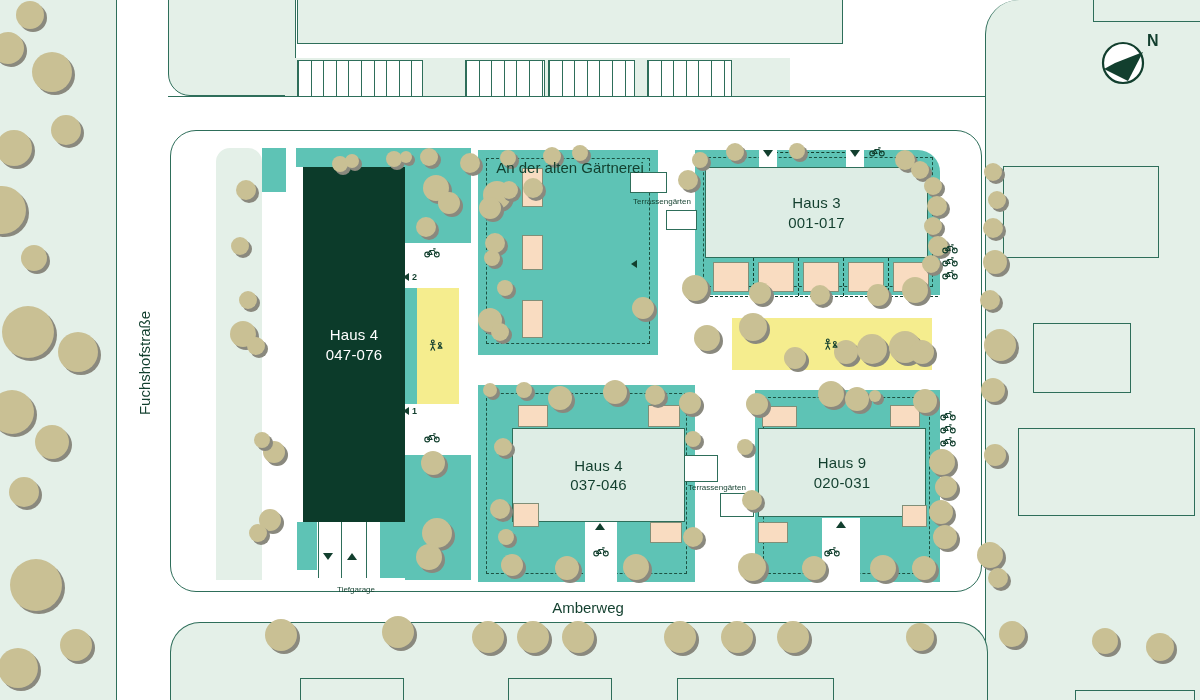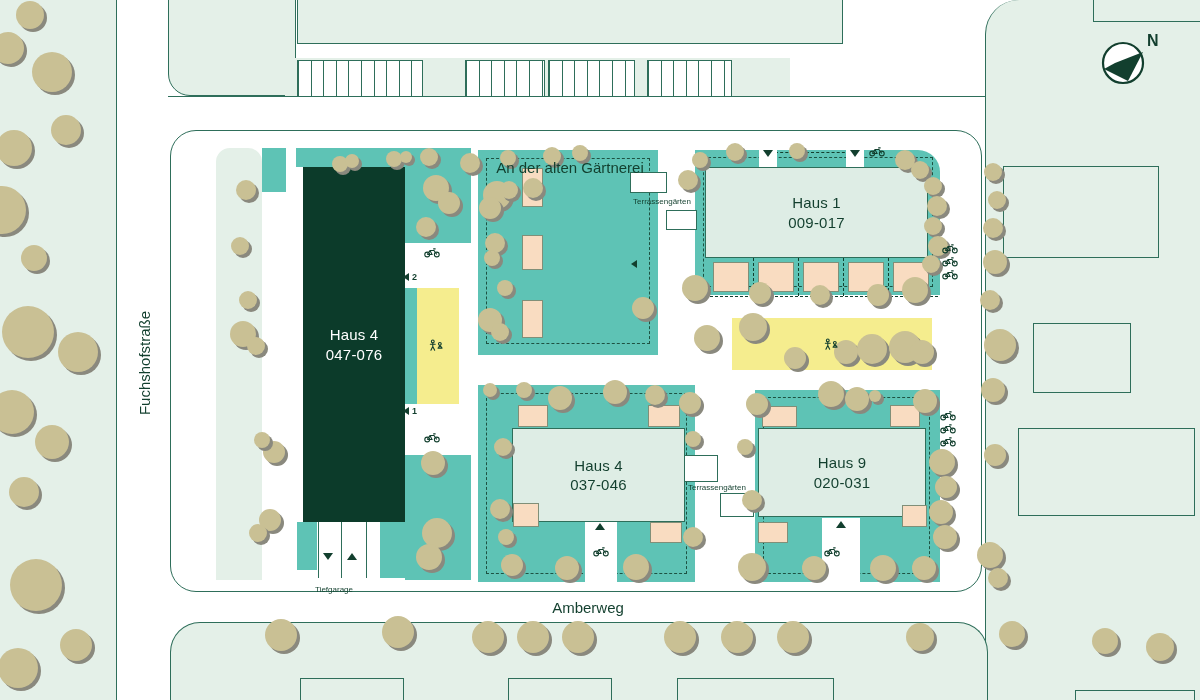--- a/index.html
+++ b/index.html
@@ -103,22 +103,22 @@
       <div class="abs whitep" style="left: 759px; top: 148px; width: 18px; height: 20px;"></div>
       <div class="abs whitep" style="left: 846px; top: 148px; width: 18px; height: 20px;"></div>
       <div class="abs lane" style="left: 318px; top: 522px; width: 0px; height: 56px;"></div>
       <div class="abs lane" style="left: 341px; top: 522px; width: 0px; height: 56px;"></div>
       <div class="abs lane" style="left: 366px; top: 522px; width: 0px; height: 56px;"></div>
       <div class="abs gbox" style="left: 630px; top: 172px; width: 37px; height: 21px;"></div>
       <div class="abs gbox" style="left: 666px; top: 210px; width: 31px; height: 20px;"></div>
       <div class="abs gbox" style="left: 683px; top: 455px; width: 35px; height: 27px;"></div>
       <div class="abs gbox" style="left: 720px; top: 493px; width: 34px; height: 24px;"></div>
       <div class="abs house" style="left: 705px; top: 167px; width: 223px; height: 91px;">
-        <div>Haus 1</div>
-        <div>009-017</div>
+        <div>Haus 3</div>
+        <div>001-017</div>
       </div>
       <div class="abs house" style="left: 758px; top: 428px; width: 168px; height: 89px;">
         <div>Haus 9</div>
         <div>020-031</div>
       </div>
       <div class="abs house" style="left: 512px; top: 428px; width: 173px; height: 94px;">
         <div>Haus 4</div>
         <div>037-046</div>
       </div>
       <div class="abs house dark" style="left: 303px; top: 167px; width: 102px; height: 355px;">
@@ -371,21 +371,21 @@
       <div class="abs ramp" style="left: 403px; top: 406px;">
         <span class="tri-l"></span>
         <span>1</span>
       </div>
     </div>
 
   <div class="abs street-label" style="left:570px;top:124px;margin-top:43px;">An der alten Gärtnerei</div>
   <div class="abs street-label v-label" style="left:144px;top:363px;">Fuchshofstraße</div>
   <div class="abs street-label" style="left:588px;top:607px;">Amberweg</div>
 
-  <div class="abs small-label" style="left:334px;top:589px;">Tiefgarage</div>
+  <div class="abs small-label" style="left:356px;top:589px;">Tiefgarage</div>
   <div class="abs small-label" style="left:662px;top:201px;">Terrassengärten</div>
   <div class="abs small-label" style="left:717px;top:487px;">Terrassengärten</div>
 
   <div class="abs" style="left:1100px;top:40px;width:46px;height:46px;">
     <svg width="46" height="46" viewBox="0 0 46 46">
       <circle cx="23" cy="23" r="20" fill="#fff" stroke="#123f2e" stroke-width="2.2"></circle>
       <path d="M4 29 L28 41 L43 12 L15 23 Z" fill="#123f2e"></path>
     </svg>
   </div>
   <div class="abs n-label" style="left:1147px;top:32px;">N</div>

